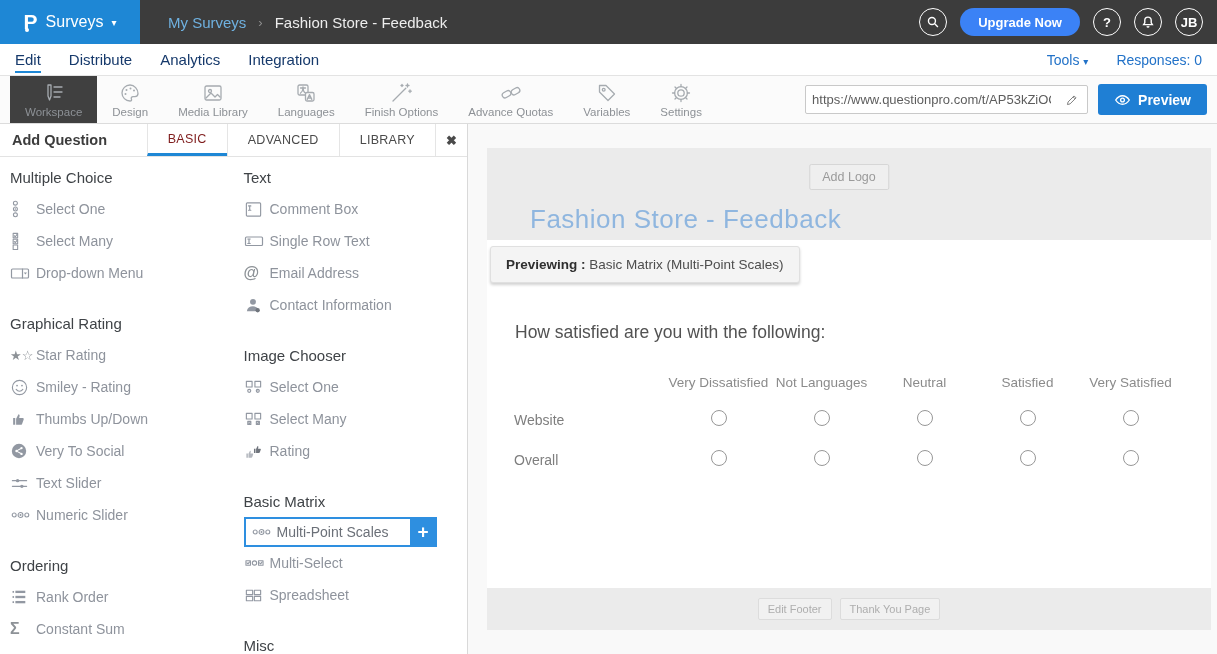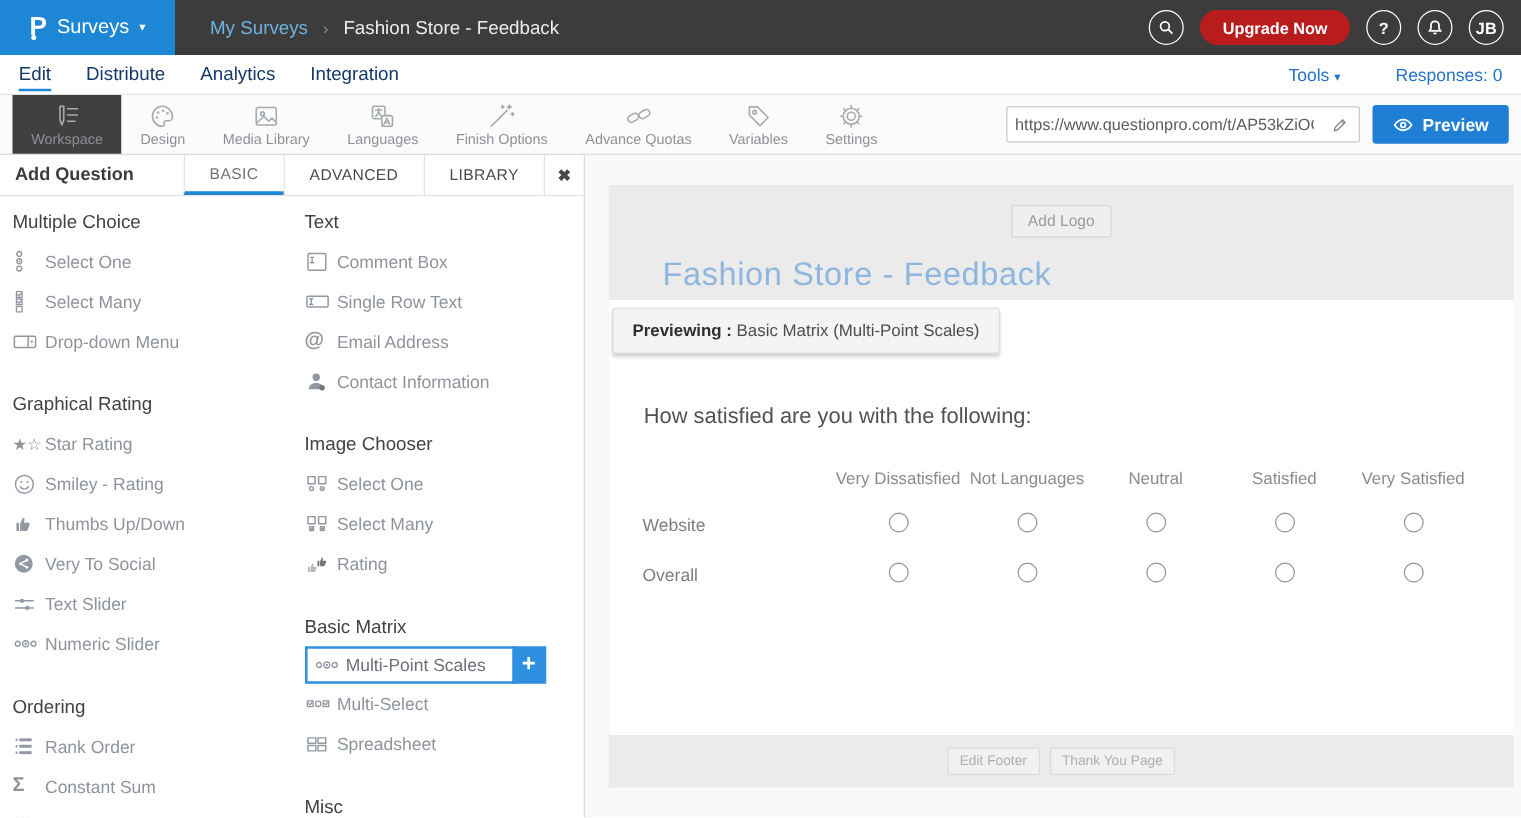--- a/index.html
+++ b/index.html
@@ -17,30 +17,30 @@
   .caret { font-size:10px; }
   .breadcrumb { display:flex; align-items:center; gap:12px; margin-left:28px; font-size:15px; }
   .bc-parent { color:#6fb1e0; cursor:pointer; }
   .bc-sep { color:#8f8f8f; font-size:13px; }
   .bc-current { color:#ededed; }
   .topbar-right { margin-left:auto; display:flex; align-items:center; gap:13px; padding-right:14px; }
   .circle-btn { width:28px; height:28px; border:1.6px solid #fff; border-radius:50%;
     display:flex; align-items:center; justify-content:center; color:#fff; font-size:13px;
     font-weight:bold; cursor:pointer; }
   .circle-btn svg { stroke:#fff; fill:none; stroke-width:2; }
-  .upgrade-btn { background:#b91c1c; color:#fff; border:none; border-radius:14px; height:28px;
+  .upgrade-btn { background:#3b82f6; color:#fff; border:none; border-radius:14px; height:28px;
     padding:0 18px; font-size:13px; font-weight:bold; cursor:pointer; font-family:inherit; }
 
   
   .navrow { height:32px; background:#fff; border-bottom:1px solid #e3e3e3; display:flex;
     align-items:center; padding:0 15px; }
   .nav-tabs { display:flex; gap:28px; }
   .nav-tab { font-size:15px; color:#16396b; font-weight:500; cursor:pointer; padding:4px 0 3px; }
   .nav-tab.active { border-bottom:2px solid #1e87d5; }
-  .nav-right { margin-left:auto; display:flex; align-items:center; gap:44px; }
+  .nav-right { margin-left:auto; display:flex; align-items:center; gap:28px; }
   .nav-link { color:#2272c8; font-size:14px; cursor:pointer; }
   .nav-link .caret { color:#2272c8; }
 
   
   .toolbar { height:48px; background:#fbfbfb; border-bottom:1px solid #dcdcdc; display:flex;
     align-items:stretch; padding-left:10px; }
   .tb-item { display:flex; flex-direction:column; align-items:center; justify-content:center;
     padding:3px 15px 4px; cursor:pointer; }
   .tb-item.active { background:#404040; }
   .tb-ic { height:24px; display:flex; align-items:center; }
@@ -62,21 +62,21 @@
   .main { display:flex; height:530px; }
 
   
   .panel-left { width:468px; background:#fff; border-right:1px solid #d9d9d9; flex:none;
     display:flex; flex-direction:column; }
   .panel-head { height:33px; border-bottom:1px solid #e3e3e3; display:flex; align-items:stretch; flex:none; }
   .panel-title { font-size:14.5px; font-weight:bold; color:#3c3c3c; display:flex; align-items:center;
     padding-left:12px; flex:1; }
   .ptab { display:flex; align-items:center; justify-content:center; font-size:12.5px; color:#4a4a4a;
     letter-spacing:.3px; border-left:1px solid #e5e5e5; cursor:pointer; padding:0 20px; }
-  .ptab.active { color:#737373; border-bottom:3px solid #1e87d5; }
+  .ptab.active { color:#7f1d1d; border-bottom:3px solid #1e87d5; }
   .panel-close { width:32px; display:flex; align-items:center; justify-content:center;
     border-left:1px solid #e5e5e5; color:#4a4a4a; font-weight:bold; font-size:13px; cursor:pointer; }
   .panel-cols { display:flex; flex:1; overflow:hidden; }
   .pcol { width:234px; padding:12px 0 0 10px; }
   .q-section { margin-bottom:26px; }
   .q-sec-title { font-size:15px; color:#3f4347; height:20px; margin-bottom:4px; }
   .q-item { display:flex; align-items:center; height:32px; cursor:pointer; }
   .q-ic { width:26px; display:flex; align-items:center; justify-content:flex-start; flex:none; }
   .q-ic svg { stroke:#9298a2; fill:none; stroke-width:1.2; stroke-linecap:round; stroke-linejoin:round; }
   .q-glyph { color:#8d9297; font-size:13px; }

